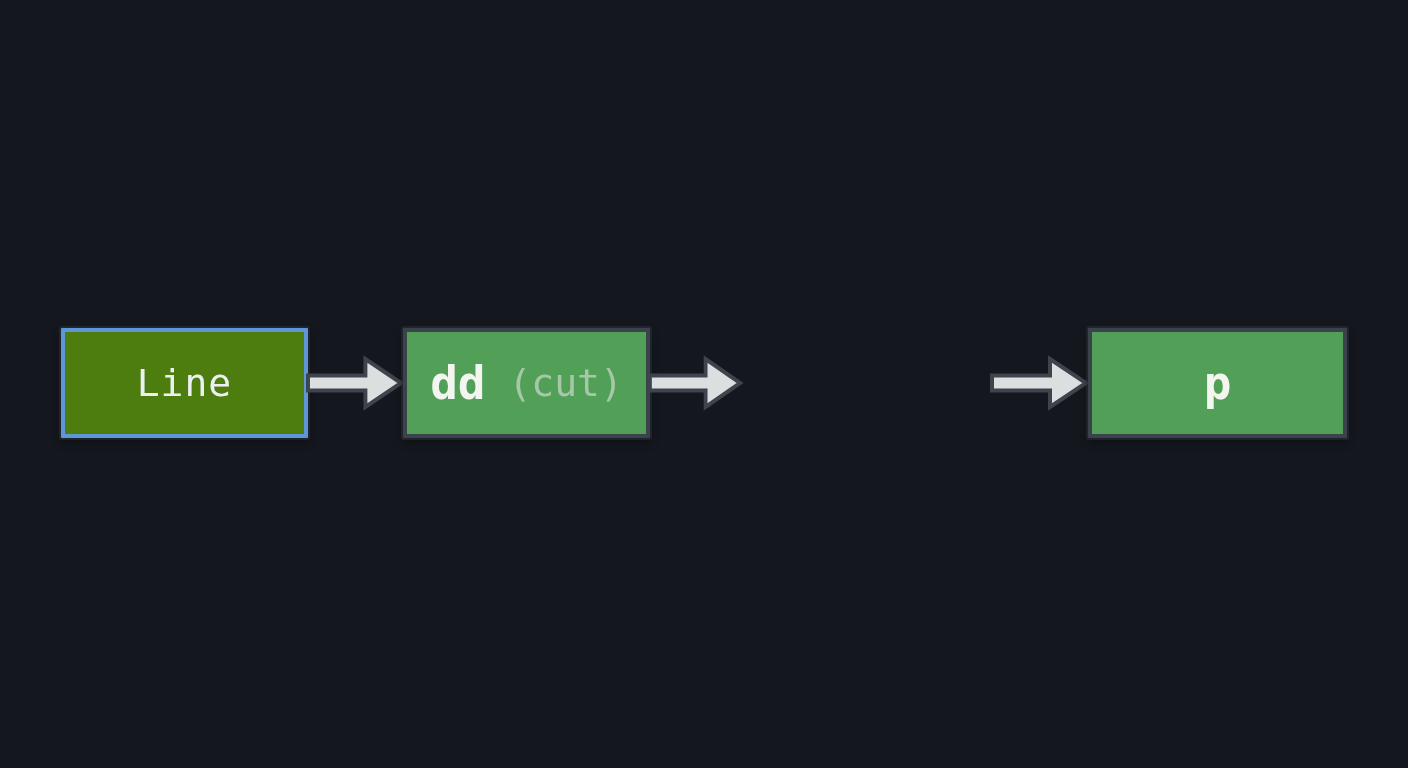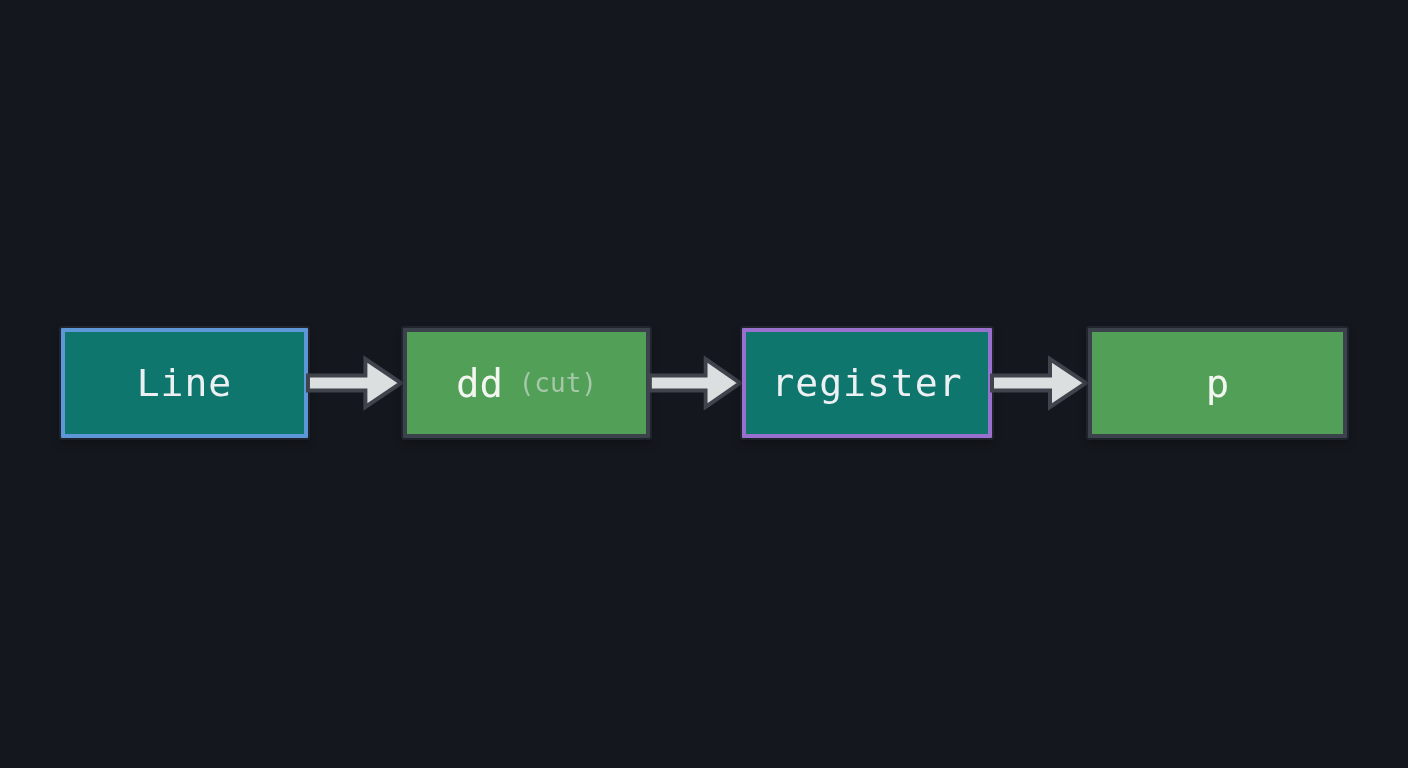--- a/index.html
+++ b/index.html
@@ -21,45 +21,45 @@
     height: 110px;
     box-sizing: border-box;
     border: 4px solid #3c424c;
     display: flex;
     align-items: center;
     justify-content: center;
     box-shadow: 0 0 0 2px rgba(44, 50, 60, 0.55), 0 4px 10px rgba(0,0,0,0.35);
     border-radius: 1px;
   }
   .node-plain {
-    background: #0f766e;
+    background: #4d7c0f;
   }
   .node-action {
     background: #52a058;
     border-color: #3c424c;
   }
   .node-line   { left: 61px;   width: 247px; border-color: #5e97d8; }
   .node-dd     { left: 403px;  width: 247px; }
   .node-reg    { left: 742px;  width: 250px; border-color: #9a70cf; }
   .node-paste  { left: 1088px; width: 259px; }
 
   .node-label {
     font-size: 38px;
     color: #edf0f3;
     letter-spacing: 1px;
     white-space: pre;
   }
   .key-label {
-    font-size: 39px;
-    font-weight: normal;
+    font-size: 46px;
+    font-weight: bold;
     color: #f3f6f0;
     white-space: pre;
   }
   .annotation-label {
-    font-size: 26px;
+    font-size: 38px;
     color: #a6c8a9;
     white-space: pre;
   }
 
   .flow-arrow {
     position: absolute;
     top: 352px;
     height: 62px;
   }
   .flow-arrow svg { display: block; width: 100%; height: 100%; }
@@ -92,23 +92,20 @@
     <span class="key-label">dd</span>
       <span class="annotation-label"> (cut)</span>
   </div>
 
   <div class="flow-arrow arrow-2">
     <svg viewBox="0 0 100 62" preserveAspectRatio="none" aria-hidden="true">
       <polygon points="2,23.5 60,23.5 60,7 96,31 60,55 60,38.5 2,38.5"></polygon>
     </svg>
   </div>
 
-  <div class="node node-plain node-reg">
-    <span class="node-label">register</span>
-  </div>
 
   <div class="flow-arrow arrow-3">
     <svg viewBox="0 0 100 62" preserveAspectRatio="none" aria-hidden="true">
       <polygon points="2,23.5 60,23.5 60,7 96,31 60,55 60,38.5 2,38.5"></polygon>
     </svg>
   </div>
 
   <div class="node node-action node-paste">
     <span class="key-label">p</span>
   </div>

